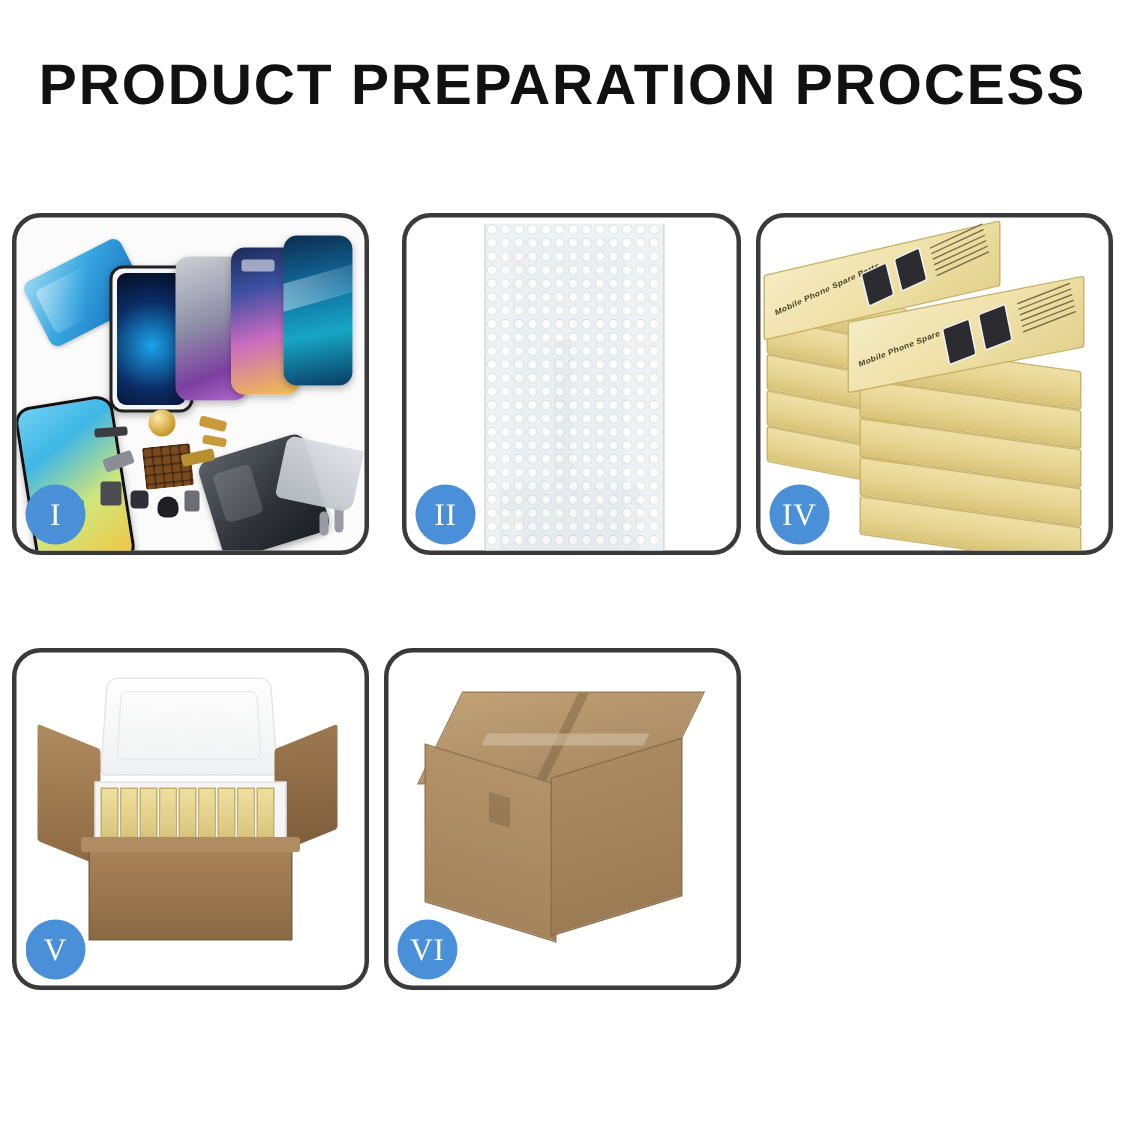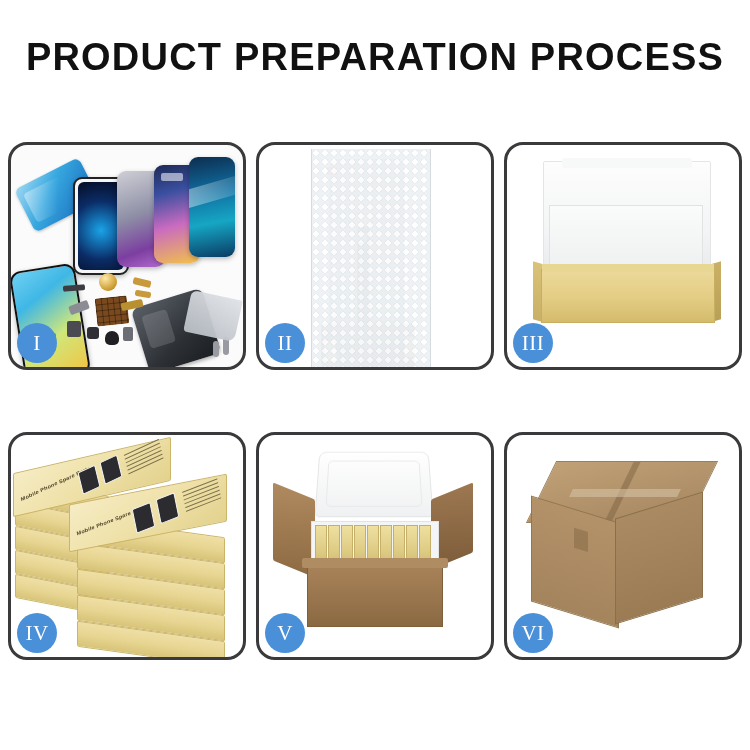--- a/index.html
+++ b/index.html
@@ -167,21 +167,21 @@
   .pt10{left:36px;top:188px;width:9px;height:18px;background:#4aa86e;border-radius:2px;}
   .pt11{left:202px;top:196px;width:6px;height:16px;background:#9a9aa2;border-radius:3px;}
   .pt12{left:212px;top:192px;width:6px;height:18px;background:#9a9aa2;border-radius:3px;}
   .tool {
     position:absolute; right:4px; top:150px; width:52px; height:42px;
     background:linear-gradient(200deg,#dfe2e6,#b9bec5);
     border-radius:6px 2px 8px 4px; transform:rotate(12deg); opacity:.95;
   }
 
   
-  .p2 { background:#ffffff; }
+  .p2 { background:#ffffff;margin-left:12px; }
   .bubble-bag {
     position:absolute; left:52px; top:4px; width:118px; height:224px;
     background:#eef2f4;
     background-image:
       radial-gradient(circle at 4px 4px, rgba(255,255,255,.95) 2.6px, rgba(190,200,206,.5) 3.2px, rgba(0,0,0,0) 3.6px);
     background-size: 9px 9px;
     border-left:1px solid #d4dadd; border-right:1px solid #d4dadd;
     opacity:.97;
   }
   .inner-screen {
@@ -392,31 +392,20 @@
       <div class="conn2"></div>
       <div class="bottom-flex"></div>
       <div class="gold-tab gt1"></div>
       <div class="gold-tab gt2"></div>
       <div class="redtab"></div>
       <div class="bubble-bag"></div>
     </div>
     <div class="badge">II</div>
   </div>
 
-  <div class="panel p3">
-    <div class="photo">
-      <div class="box3-lid"></div>
-      <div class="box3-foam"></div>
-      <div class="box3-side-l"></div>
-      <div class="box3-side-r"></div>
-      <div class="box3-bubble"></div>
-      <div class="box3-front"></div>
-    </div>
-    <div class="badge">III</div>
-  </div>
 
   <div class="panel p4">
     <div class="photo">
 
       <div class="stackbox" style="left:4px;  top:52px;  width:92px;  height:22px; transform:skewY(11deg);"></div>
       <div class="stackbox" style="left:4px;  top:76px;  width:92px;  height:22px; transform:skewY(11deg);"></div>
       <div class="stackbox" style="left:4px;  top:100px; width:92px;  height:22px; transform:skewY(11deg);"></div>
       <div class="stackbox" style="left:4px;  top:124px; width:92px;  height:22px; transform:skewY(11deg);"></div>
       <div class="stackbox" style="left:4px;  top:148px; width:92px;  height:22px; transform:skewY(11deg);"></div>
 

